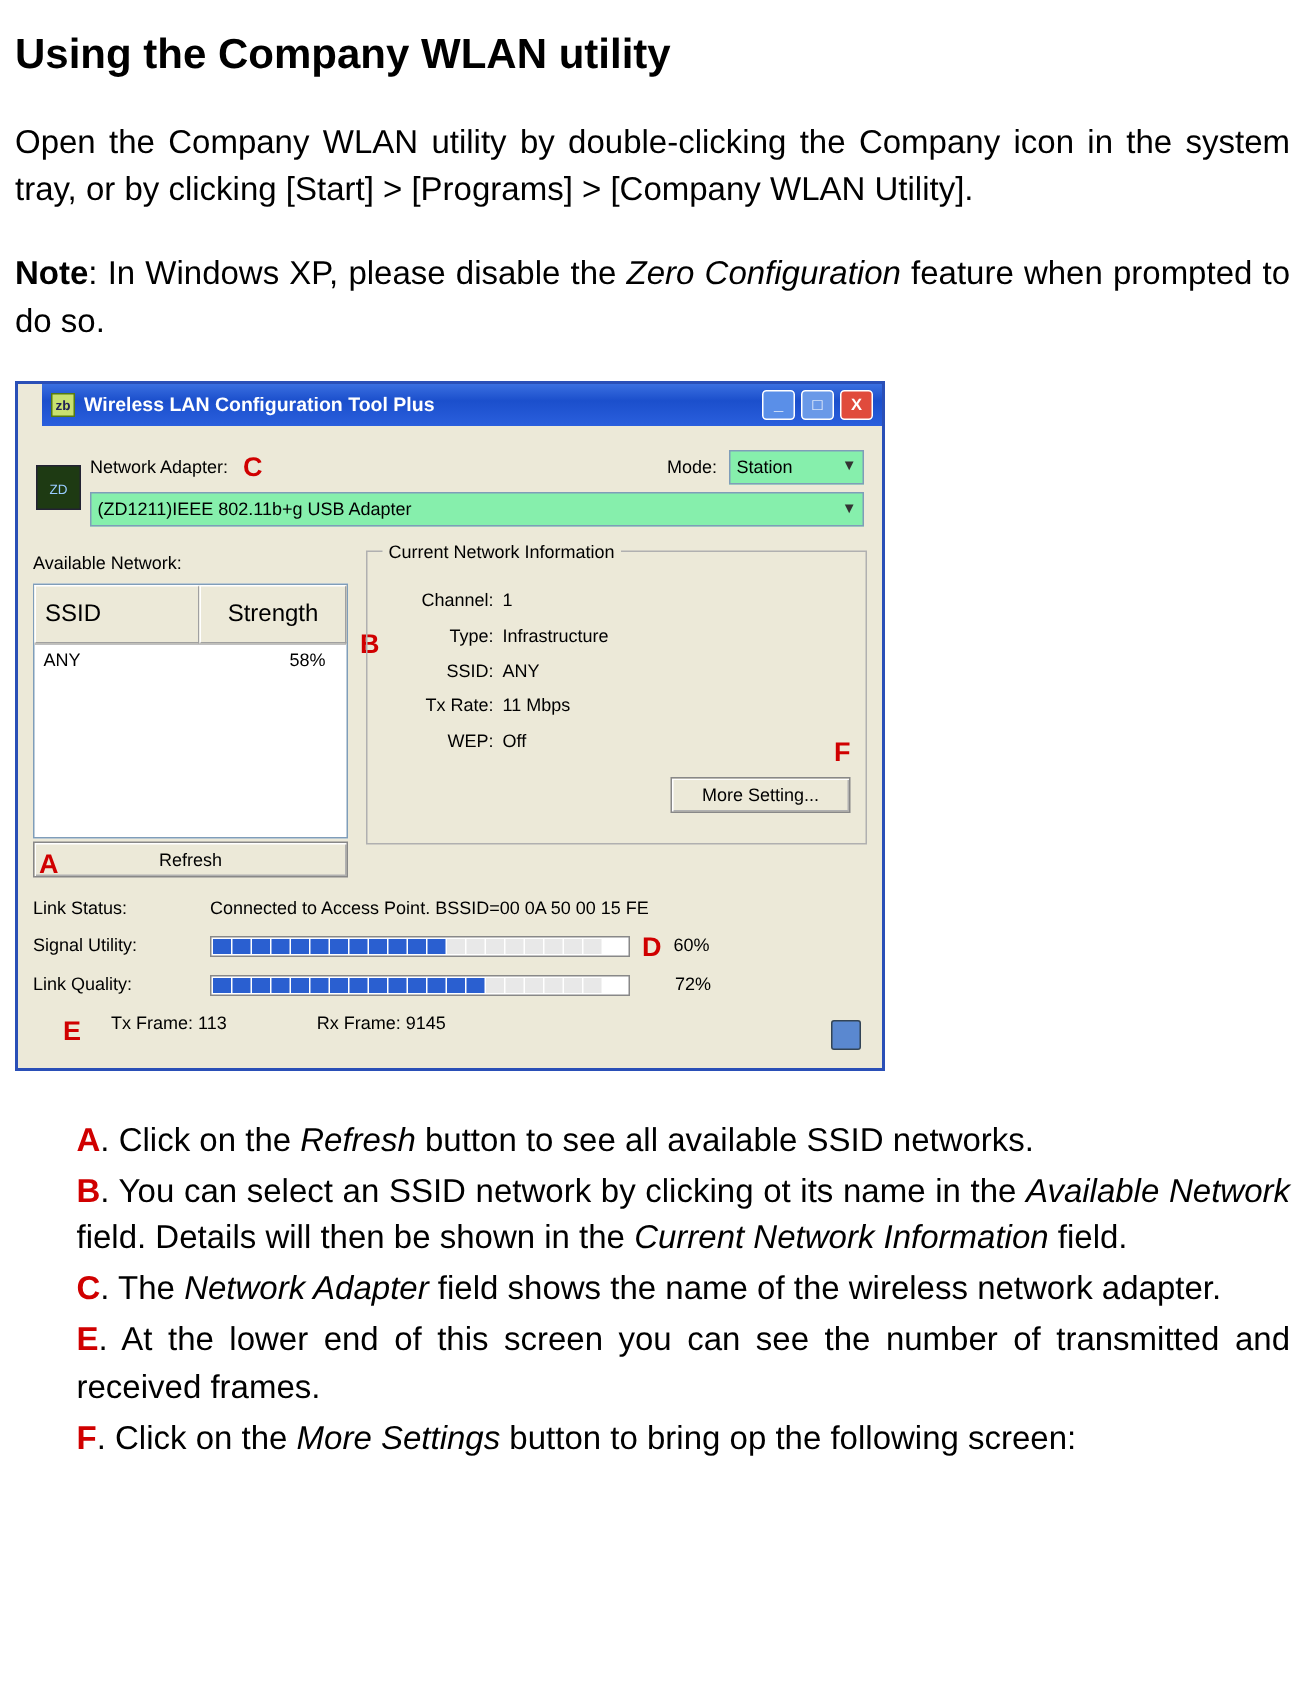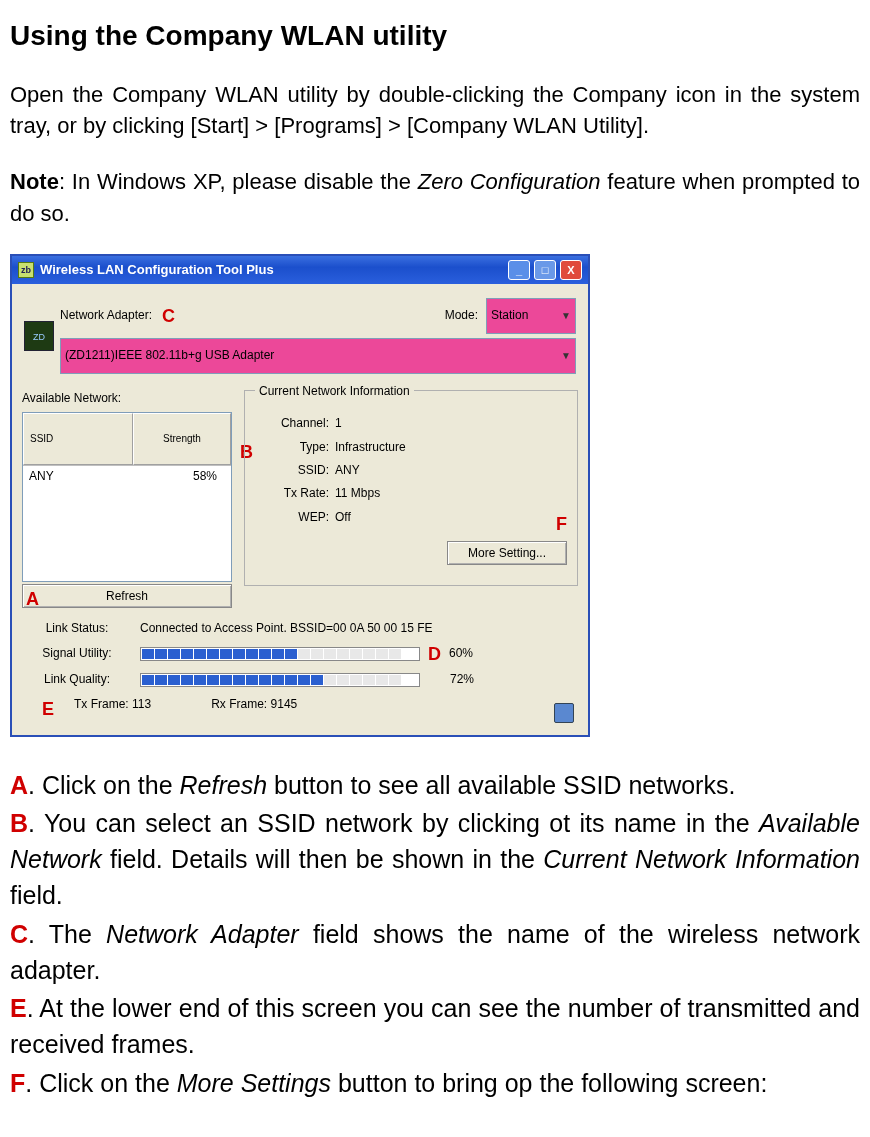--- a/index.html
+++ b/index.html
@@ -33,20 +33,21 @@
   }
   .titlebar {
     height: 28px;
     background: linear-gradient(#3a6fe0, #1b4fcc 40%, #2a5fdd);
     display: flex;
     align-items: center;
     padding: 0 6px;
     color: #fff;
     font-weight: bold;
     font-size: 13px;
+    margin-left: 16px;
   }
   .tb-icon {
     width: 16px; height: 16px;
     background: #c8e070;
     border: 1px solid #567a10;
     margin-right: 6px;
     font-size: 9px;
     line-height: 14px;
     text-align: center;
     color: #225;
@@ -83,23 +84,23 @@
     border:1px solid #223;
     color:#9cf;
     font-size:9px;
     text-align:center;
     line-height:30px;
   }
   .adapter-right { flex:1; display:flex; flex-direction:column; gap:4px; }
   .adapter-top { display:flex; align-items:center; gap:8px; }
   .adapter-top .spacer { flex:1; }
   .select {
-    background:#ec4899;
+    background:#86efac;
     border:1px solid #7f9db9;
-    height:36px;
+    height:23px;
     font-size:12px;
     padding:0 4px;
     display:flex;align-items:center;justify-content:space-between;
     gap:6px;
   }
   .select .caret { font-size:10px; color:#333; }
 
   .red-letter { color:#d00000; font-weight:bold; font-family: Arial; font-size:18px; position:absolute; }
 
   .mid {
@@ -120,22 +121,22 @@
   }
   .list-head {
     display:flex;
     background:#ece9d8;
     border-bottom:1px solid #c0c0c0;
   }
   .list-head div {
     border:1px solid #fff;
     border-right:1px solid #a0a0a0;
     border-bottom:1px solid #a0a0a0;
-    padding:18px 6px;
-    font-size:10px;
+    padding:7px 6px;
+    font-size:16px;
     background:#ece9d8;
   }
   .lh-ssid { width:110px; }
   .lh-str { flex:1;text-align:center; }
   .list-row {
     display:flex;
     padding:2px 6px;
     font-size:12px;
   }
   .lr-ssid { width:110px; }
@@ -170,42 +171,42 @@
     background:#ece9d8;
     padding:0 4px;
     font-size:12px;
   }
   .kv { display:flex; font-size:12px; margin:6px 0; }
   .kv .k { width:80px; text-align:right; padding-right:6px; }
   .more-btn { width:120px; position:absolute; right:10px; bottom:20px; }
 
   .status-block { margin-top:12px; font-size:12px; position:relative; }
   .status-row { display:flex; align-items:center; margin:4px 0; gap:8px; }
-  .status-row .slab { width:110px; text-align:center; }
+  .status-row .slab { width:110px; text-align:left; }
   .bar {
     width:280px; height:14px;
     border:1px solid #888;
     background:#fff;
     display:flex;
     align-items:center;
     padding:1px;
     gap:1px;
   }
   .seg { height:10px; width:12px; background:#2a5fd0; }
   .seg.off { background:#e8e8e8; }
   .pct { width:40px; }
 
   .frames-row { display:flex; gap:60px; margin:8px 0 4px 20px; font-size:12px; position:relative;}
   .tray-icon { position:absolute; right:4px; bottom:0; width:20px;height:20px; background:#5a88d0; border:1px solid #345; border-radius:2px;}
 
   
   .posrel { position:relative; }
 
   
-  .callouts { margin-top:10px; font-size:25px; line-height:1.45; }
+  .callouts { margin-top:10px; font-size:22px; line-height:1.45;margin-left:41px; }
   .callouts p { margin:0 0 2px 0; text-align:justify; }
   .clabel { color:#d00000; font-weight:bold; }
 </style>
 </head>
 <body>
 
 <h2>Using the Company WLAN utility</h2>
 
 <p class="doc">Open the Company WLAN utility by double-clicking the Company icon in the system tray, or by clicking [Start] &gt; [Programs] &gt; [Company WLAN Utility].</p>
 

